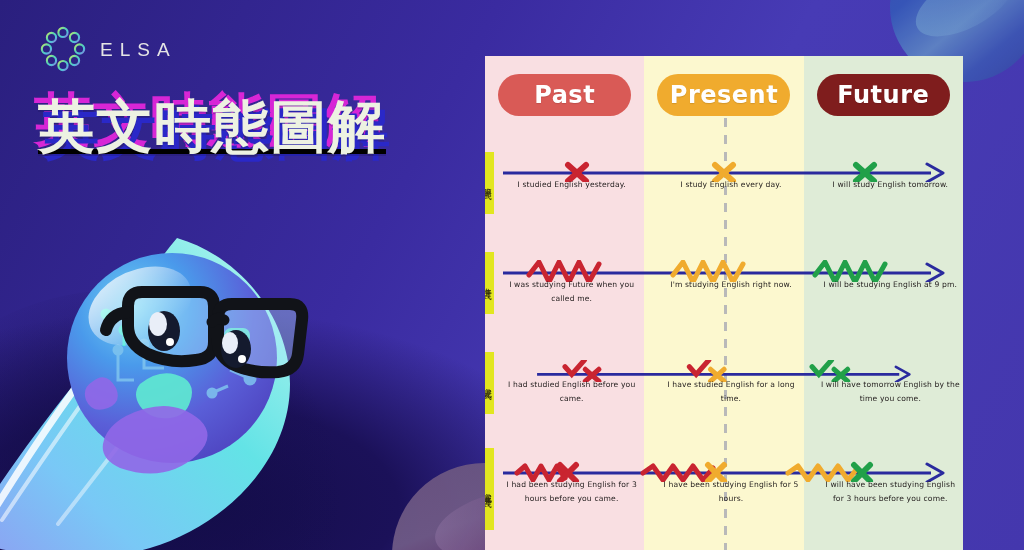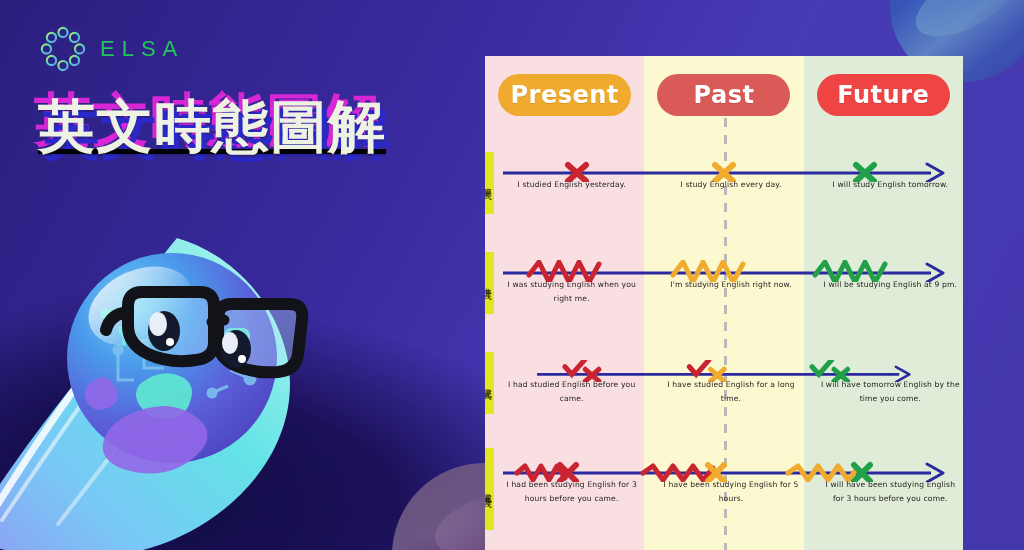--- a/index.html
+++ b/index.html
@@ -51,21 +51,21 @@
   #glow-bl{
     position:absolute; left:-120px; bottom:-160px;
     width:480px; height:420px; border-radius:50%;
     background:radial-gradient(circle,#140d4a 0%,rgba(20,13,74,0) 70%);
   }
 
   
   #logo { position:absolute; left:40px; top:26px; display:flex; align-items:center; gap:14px; }
   #logo-mark { width:46px; height:46px; display:block; }
   #logo-word {
-    color:#22c55e; font-size:22px; letter-spacing:7px;
+    color:#e5e5e5; font-size:19px; letter-spacing:7px;
     font-weight:400; line-height:1;
   }
 
   
   #title-wrap { position:absolute; left:38px; top:98px; }
   #title {
     position:relative;
     font-family:"DejaVu Sans", sans-serif;
     font-size:57px; font-weight:bold; line-height:1;
     letter-spacing:1px; white-space:nowrap;text-decoration:underline;
@@ -101,21 +101,21 @@
   .pill {
     width:133px; height:42px; border-radius:21px;
     display:flex; align-items:center; justify-content:center;
     font-family:"DejaVu Sans", sans-serif;
     font-size:24px; font-weight:bold; color:#fff;
     letter-spacing:.5px;
     text-shadow:0 1px 1px rgba(0,0,0,.12);
   }
   #pill-past    { background:#d95a56; }
   #pill-present { background:#f0ab2e; }
-  #pill-future  { background:#ef4444; }
+  #pill-future  { background:#7f1d1d; }
 
   
   #now-line {
     position:absolute; left:calc(33.3333% + 79.6px); top:62px;
     width:3px; height:432px; z-index:2;
     background:repeating-linear-gradient(to bottom,#b9b9b9 0 9px, rgba(0,0,0,0) 9px 17px);
   }
 
   
   #rows { position:absolute; left:0; top:78px; width:100%; height:416px; z-index:4; }
@@ -273,24 +273,24 @@
 <div id="card">
 
   <div class="col" id="col-past"></div>
   <div class="col" id="col-present"></div>
   <div class="col" id="col-future"></div>
 
   <div id="now-line"></div>
 
   <div id="hdr-row">
     <div class="hdr-cell">
+      <div class="pill" id="pill-past">Past</div>
+    </div>
+    <div class="hdr-cell">
       <div class="pill" id="pill-present">Present</div>
-    </div>
-    <div class="hdr-cell">
-      <div class="pill" id="pill-past">Past</div>
     </div>
     <div class="hdr-cell">
       <div class="pill" id="pill-future">Future</div>
     </div>
   </div>
 
   <div id="rows">
 
     <div class="row row-1">
       <svg class="tl" viewBox="0 0 443 22">
@@ -322,21 +322,21 @@
       <svg class="tl" viewBox="0 0 443 22">
         <line x1="0" y1="13" x2="428" y2="13" stroke="#2a2a9e" stroke-width="3"></line>
         <path d="M424 4 l16 9 l-16 9" fill="none" stroke="#2a2a9e" stroke-width="3" stroke-linecap="round" stroke-linejoin="round"></path>
         <g fill="none" stroke-width="5" stroke-linecap="round" stroke-linejoin="round">
           <polyline stroke="#c92430" points="26,15 36,2 46,22 56,2 66,22 76,2 86,22 96,4"></polyline>
           <polyline stroke="#f0ab2e" points="170,15 180,2 190,22 200,2 210,22 220,2 230,22 240,4"></polyline>
           <polyline stroke="#21a049" points="312,15 322,2 332,22 342,2 352,22 362,2 372,22 382,4"></polyline>
         </g>
       </svg>
       <div class="sent-row">
-        <div class="sent">I was studying English when you right me.</div>
+        <div class="sent">I was studying Future when you called me.</div>
         <div class="sent">I'm studying English right now.</div>
         <div class="sent">I will be studying English at 9 pm.</div>
       </div>
     </div>
 
     <div class="row row-3">
       <svg class="tl" viewBox="0 0 443 26">
         <line x1="0" y1="17" x2="428" y2="17" stroke="#2a2a9e" stroke-width="3"></line>
         <path d="M424 8 l16 9 l-16 9" fill="none" stroke="#2a2a9e" stroke-width="3" stroke-linecap="round" stroke-linejoin="round"></path>
 

